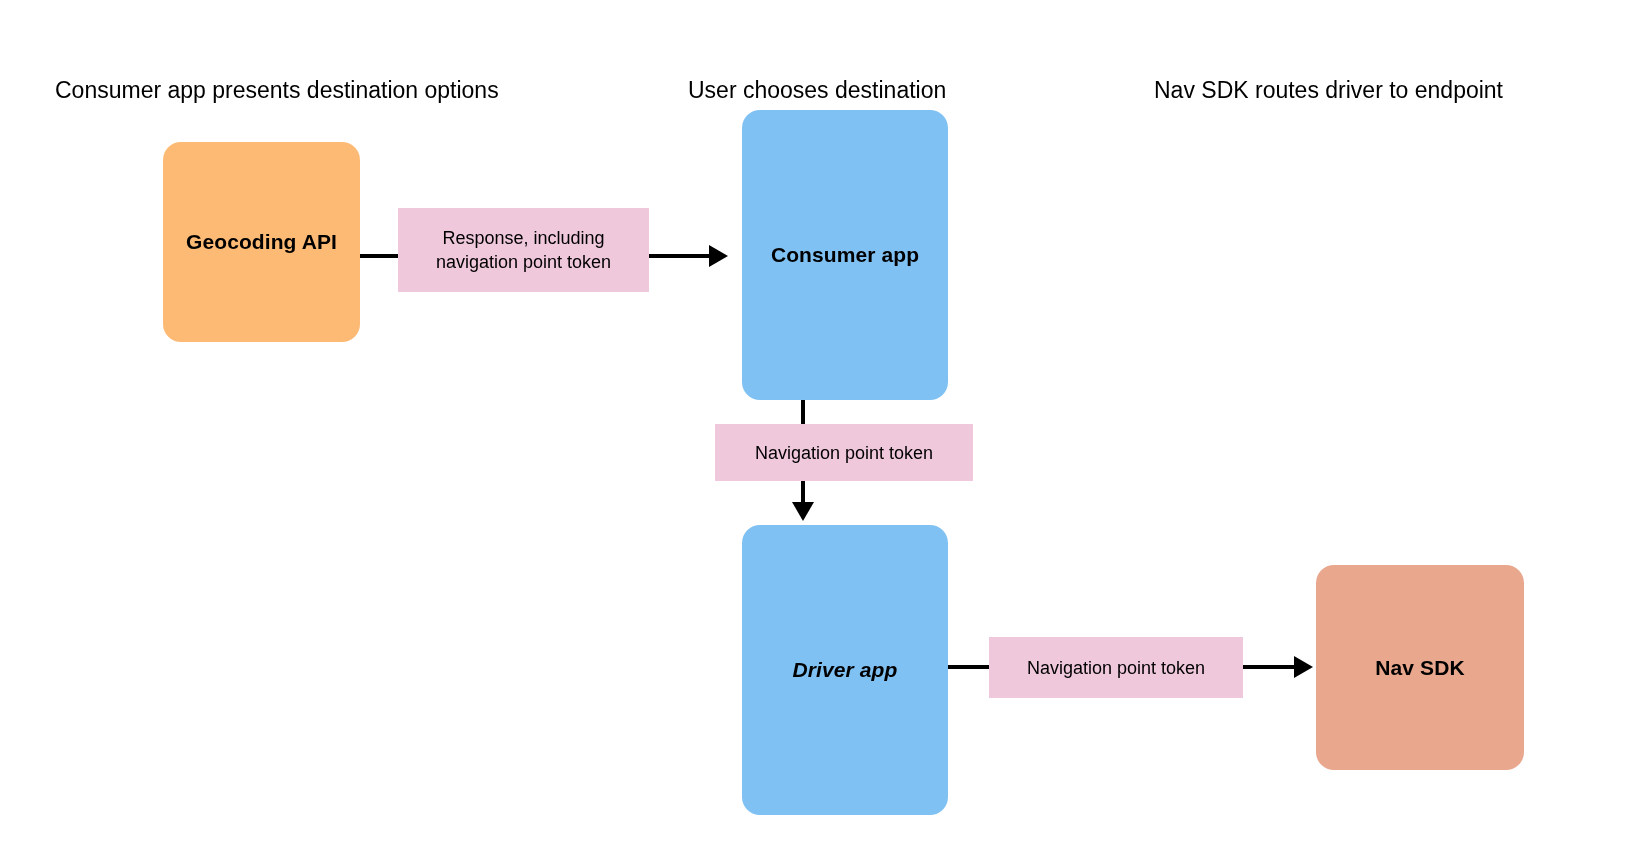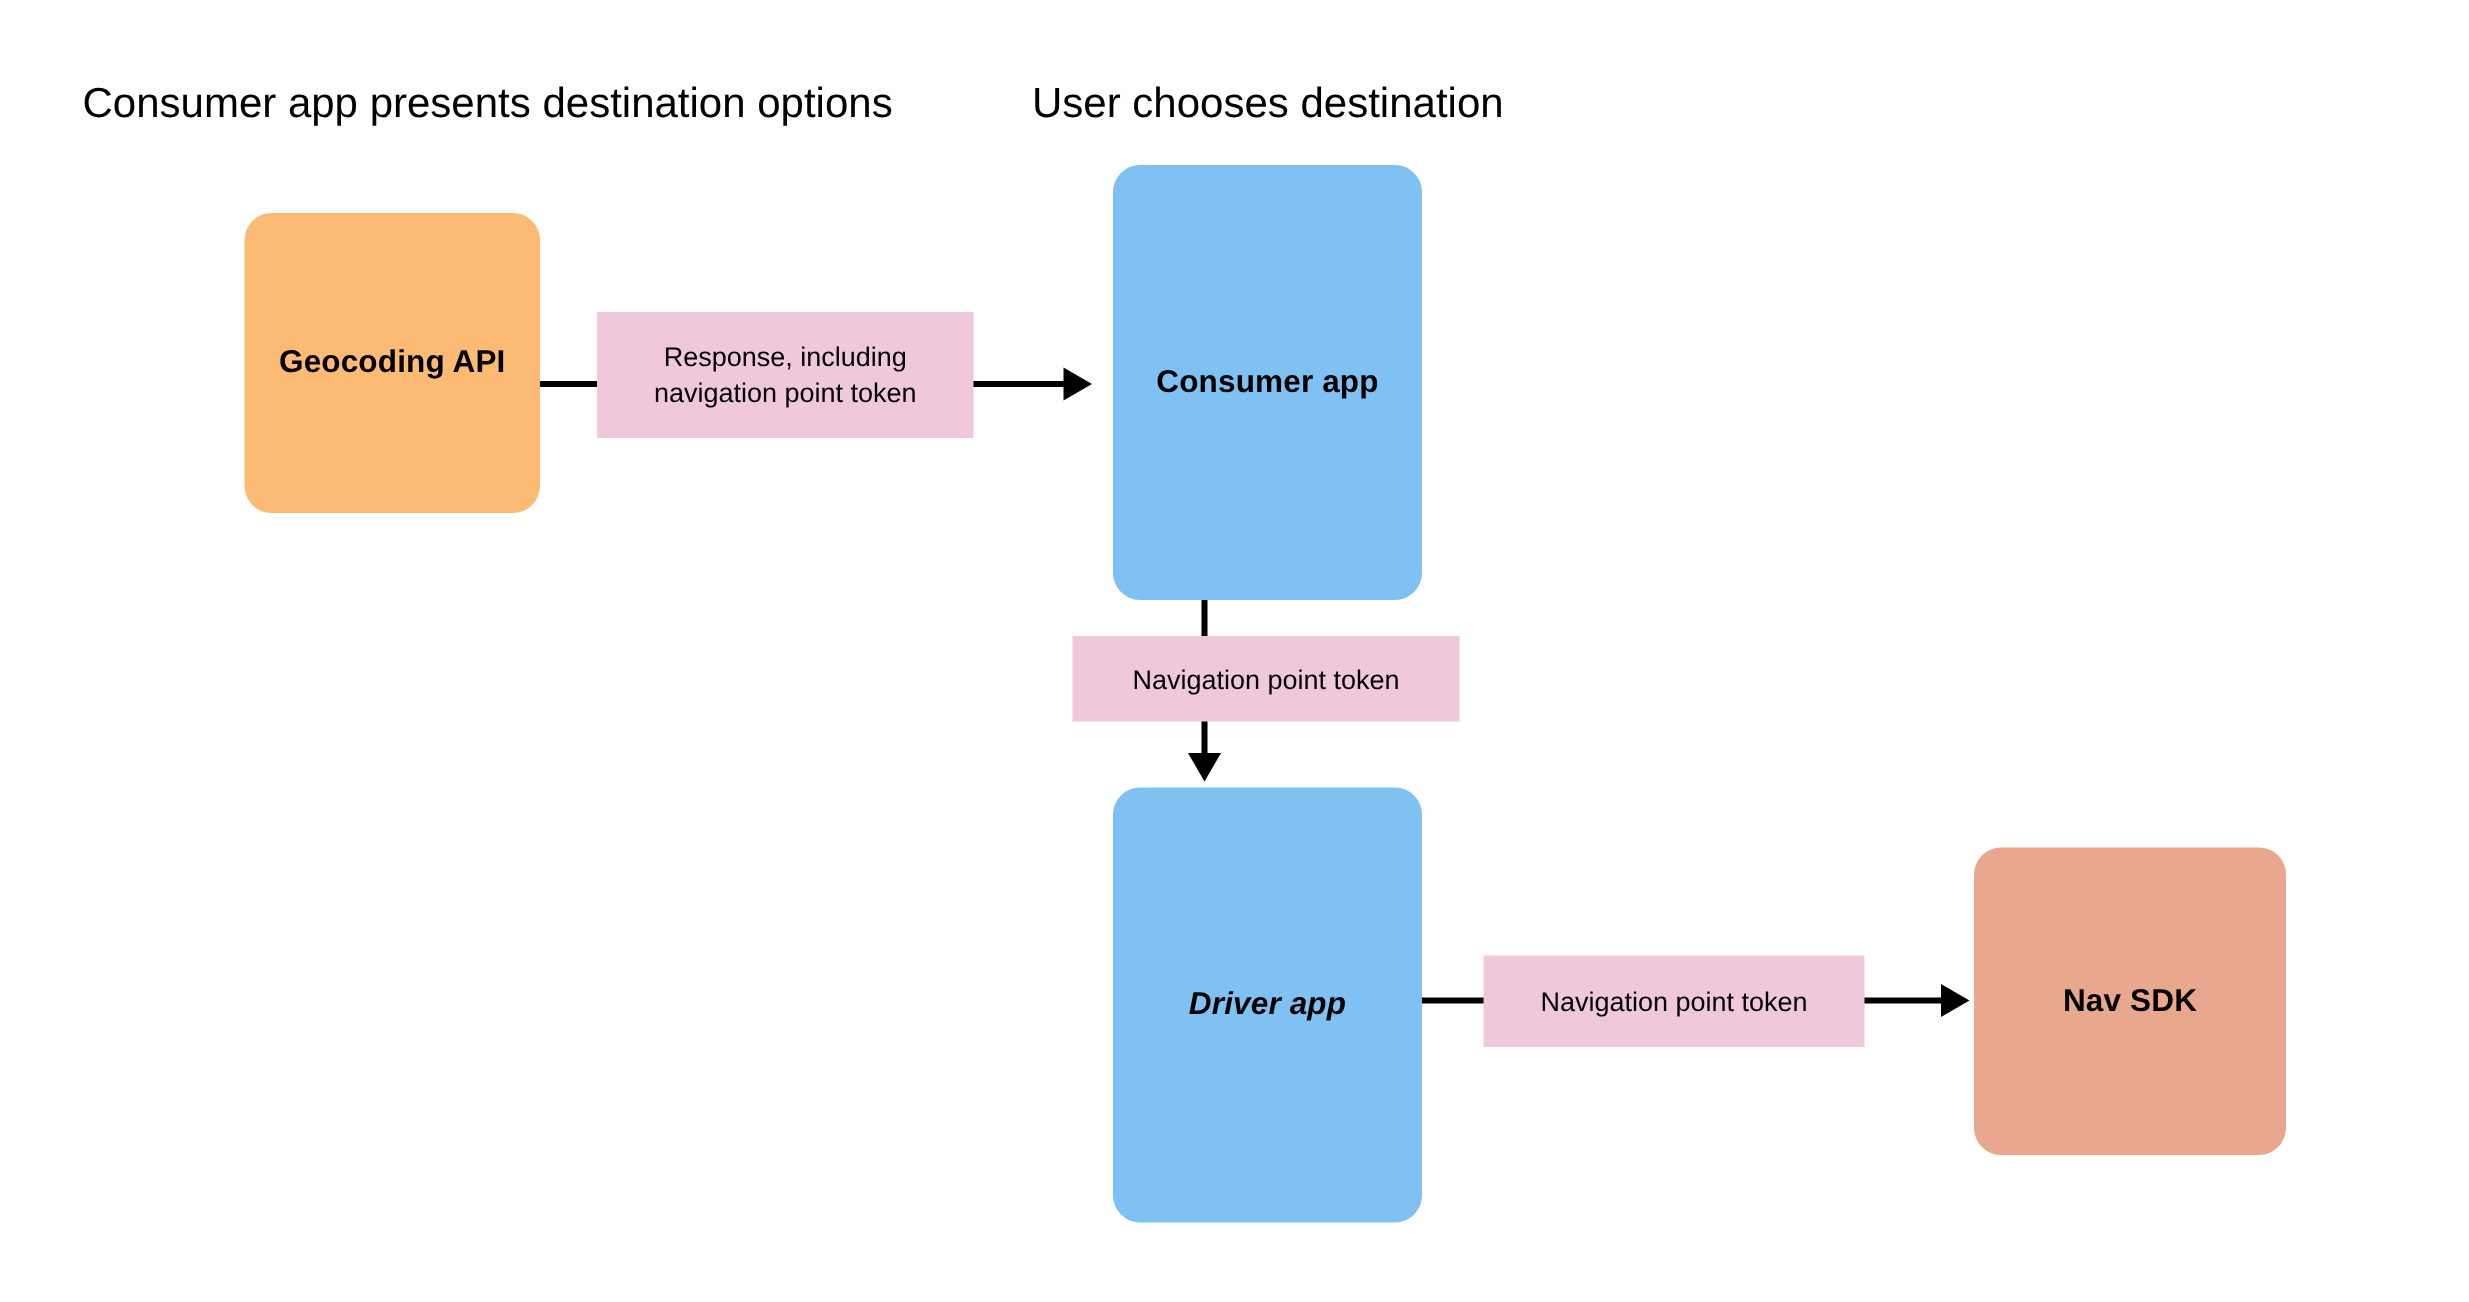--- a/index.html
+++ b/index.html
@@ -13,25 +13,26 @@
   }
   #canvas {
     position: relative;
     width: 1646px;
     height: 868px;
     background: #ffffff;
     overflow: hidden;
   }
   .column-header {
     position: absolute;
-    font-size: 28px;
+    font-size: 23px;
     line-height: 26px;
     color: #000000;
     font-weight: 400;
     white-space: nowrap;
+    margin-top: 21px;
   }
   .node {
     position: absolute;
     box-sizing: border-box;
     border-radius: 18px;
     display: flex;
     align-items: center;
     justify-content: center;
     z-index: 3;
   }
@@ -95,20 +96,23 @@
 <div id="canvas">
 
   <div class="column-header" style="left:55px; top:56px;">
     <span>Consumer app presents destination options</span>
   </div>
 
   <div class="column-header" style="left:688px; top:56px;">
     <span>User chooses destination</span>
   </div>
 
+  <div class="column-header" style="left:1154px; top:56px;">
+    <span>Nav SDK routes driver to endpoint</span>
+  </div>
 
   <div class="h-line" style="left:359px; top:254px; width:352px;"></div>
   <div class="arrow-right" style="left:709px; top:245px;"></div>
 
   <div class="v-line" style="left:801px; top:400px; height:105px;"></div>
   <div class="arrow-down" style="left:792px; top:502px;"></div>
 
   <div class="h-line" style="left:948px; top:665px; width:348px;"></div>
   <div class="arrow-right" style="left:1294px; top:656px;"></div>
 

